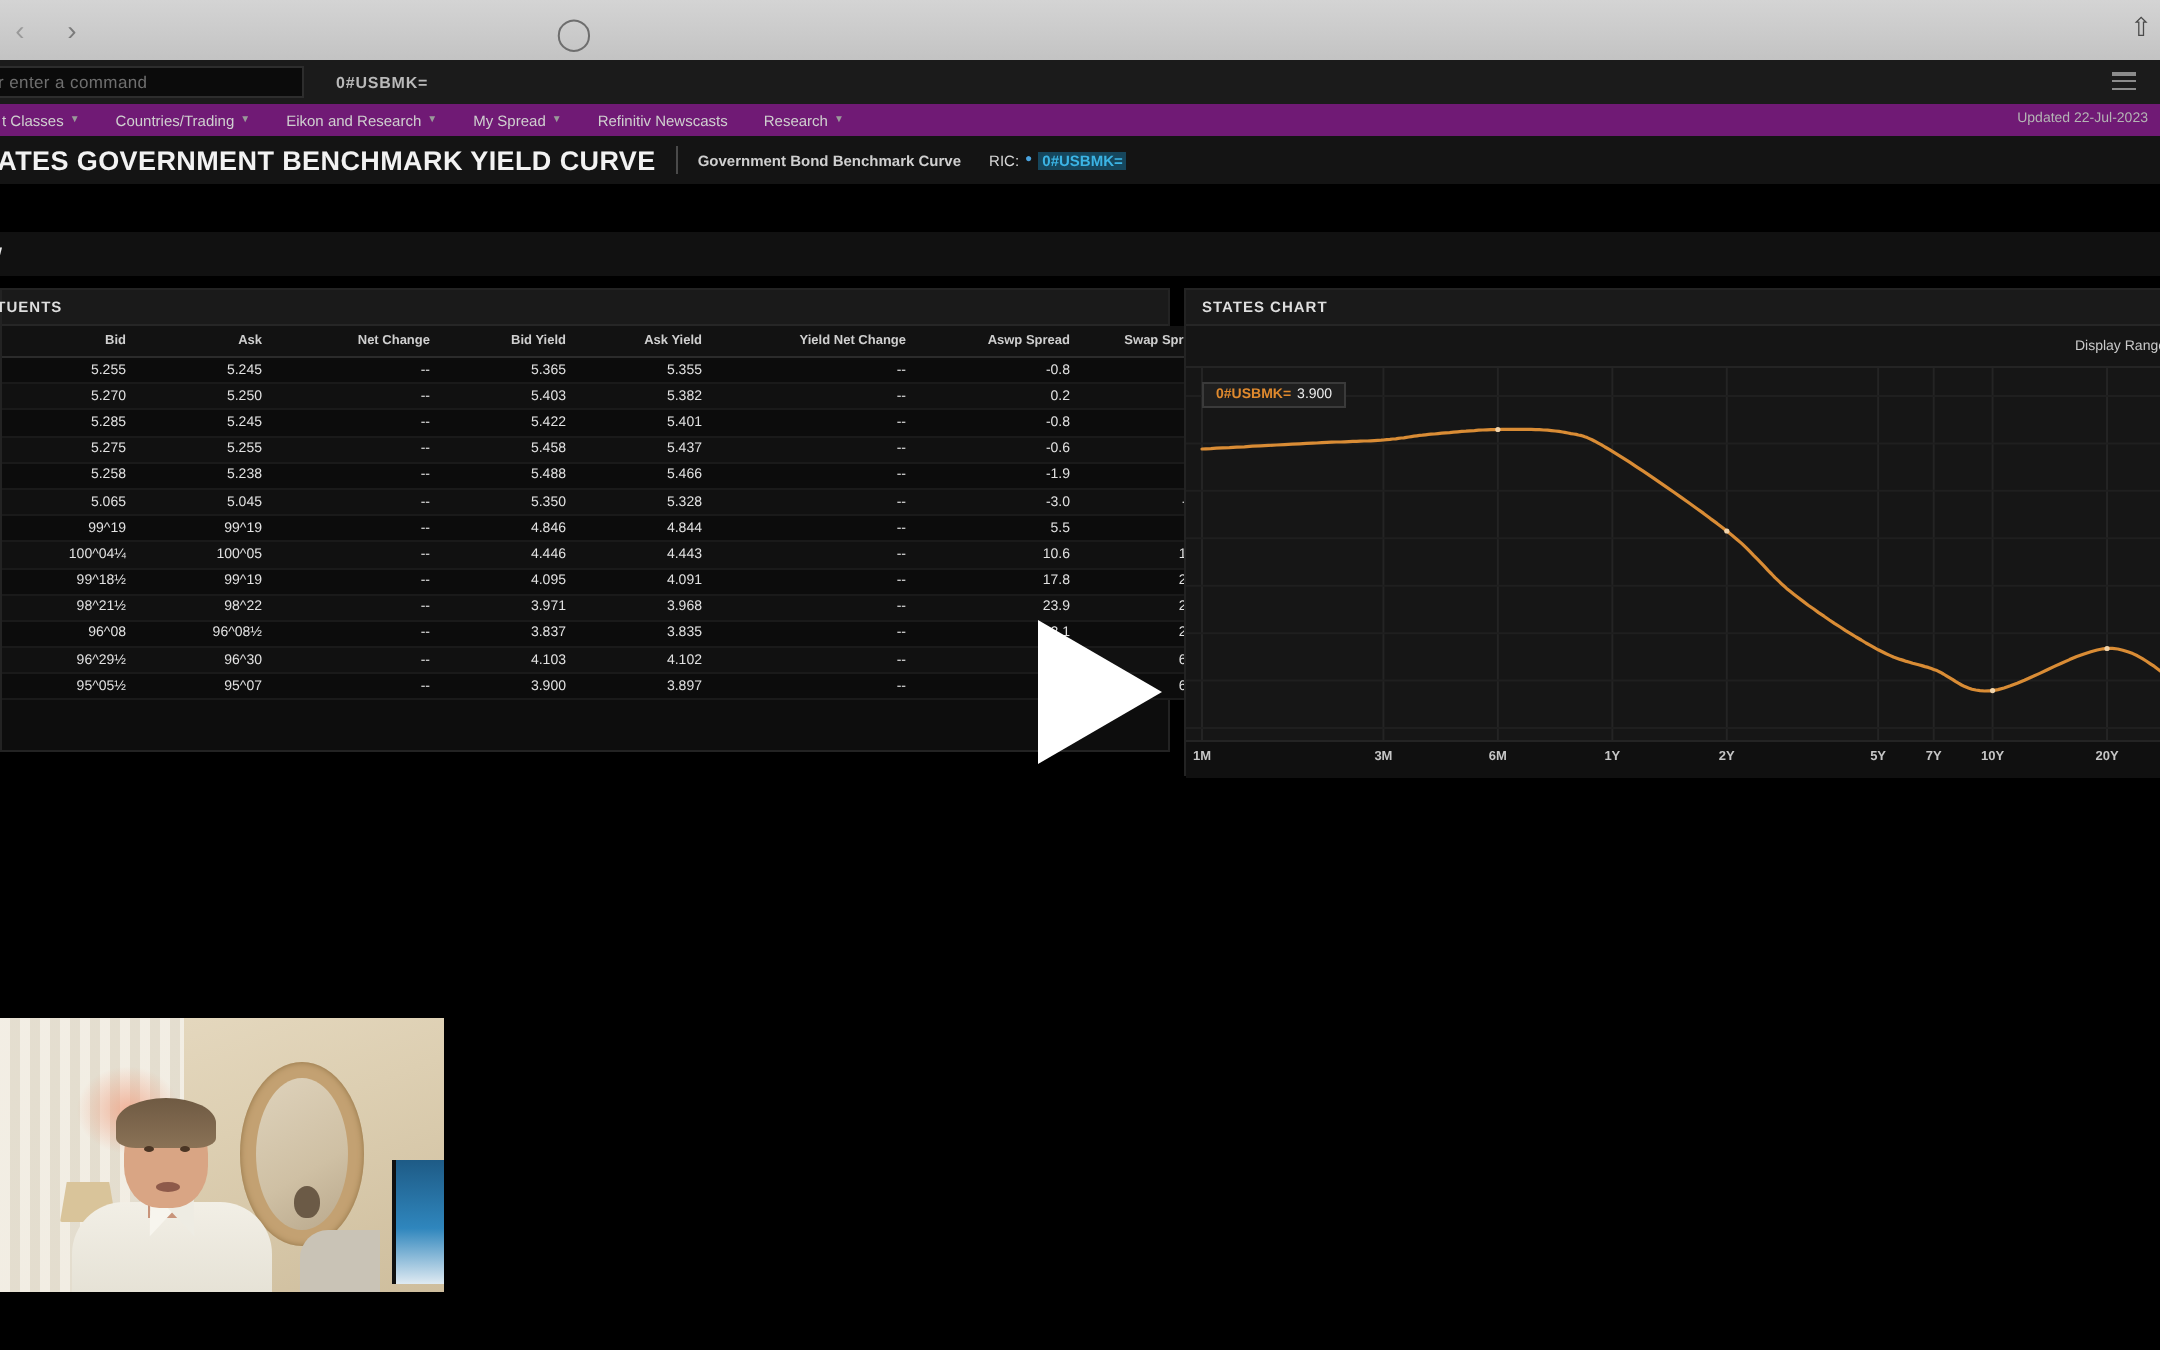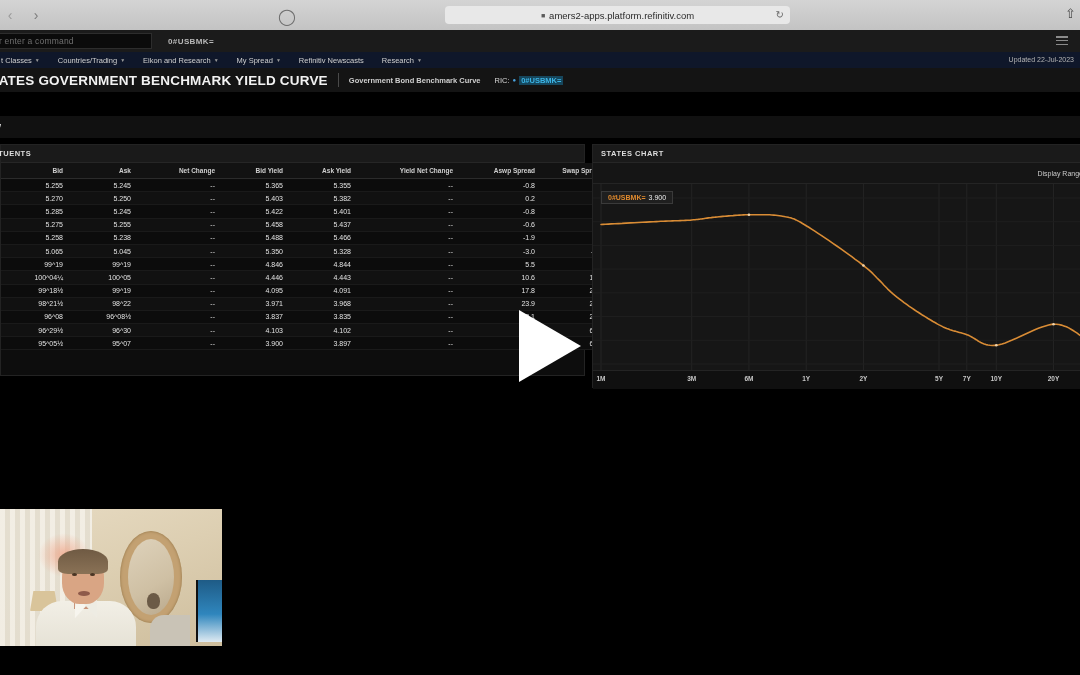--- a/index.html
+++ b/index.html
@@ -63,21 +63,21 @@
   .cmd-menu-icon {
     position: absolute; right: 12px; top: 6px;
     width: 12px; height: 9px;
     display: flex; flex-direction: column; justify-content: space-between;
   }
   .cmd-menu-icon i { display: block; height: 1.5px; background: #8b8b8b; }
 
   
   .app-menu {
     position: absolute; left: 0; top: 52px; width: 1080px; height: 16px;
-    background: #0f172a; border-bottom: 7px solid #0ea5e9;
+    background: #701a75; border-bottom: 7px solid #0ea5e9;
     display: flex; align-items: center;
   }
   .menu-items { display: flex; align-items: center; margin-left: -8px; }
   .menu-item {
     font-size: 7.5px; color: #cfcfcf; padding: 0 9px;
     white-space: nowrap; display: flex; align-items: center; gap: 3px;
   }
   .caret { font-size: 5px; color: #9a9a9a; }
   .updated-label {
     position: absolute; right: 6px; top: 4px;
@@ -292,25 +292,20 @@
 <body>
 
 <div id="root">
 
   <div class="browser-bar">
     <div class="nav-arrows">
       <span class="nav-arrow back">‹</span>
       <span class="nav-arrow">›</span>
     </div>
     <span class="tab-shield">◯</span>
-    <div class="url-field">
-      <span class="lock-glyph">■</span>
-      <span>amers2-apps.platform.refinitiv.com</span>
-      <span class="reload-glyph">↻</span>
-    </div>
     <span class="share-btn">⇧</span>
   </div>
 
   <div class="cmd-bar">
     <div class="cmd-input">r enter a command</div>
     <div class="cmd-chip">0#USBMK=</div>
     <div class="cmd-menu-icon">
         <i></i>
         <i></i>
         <i></i>

